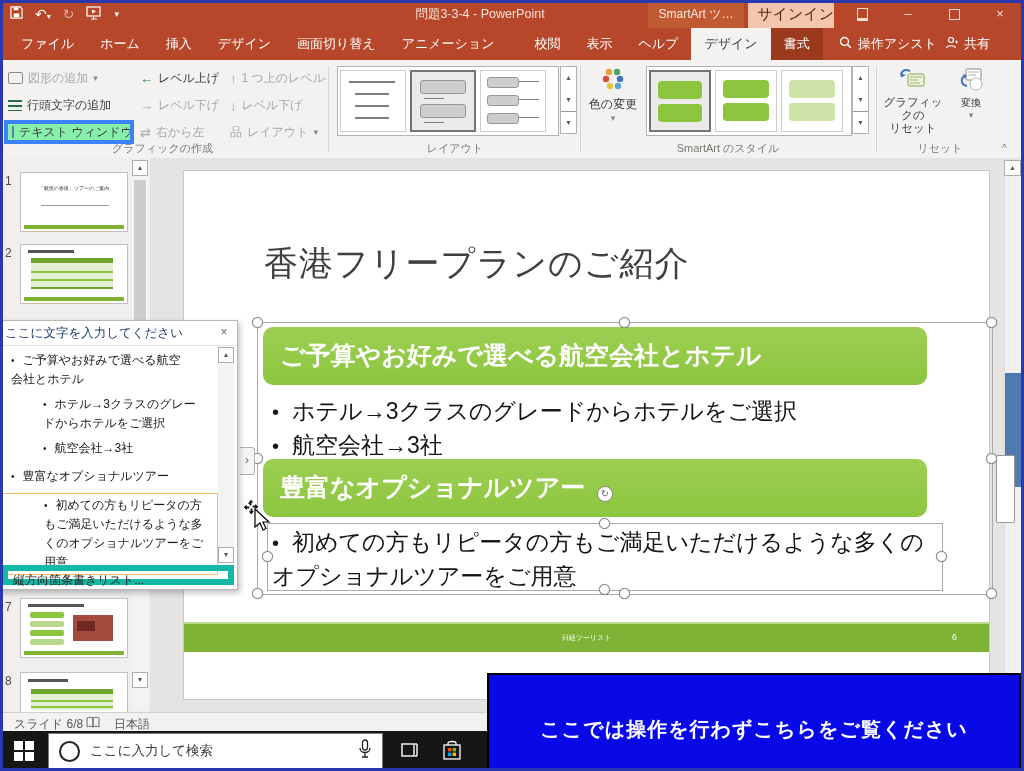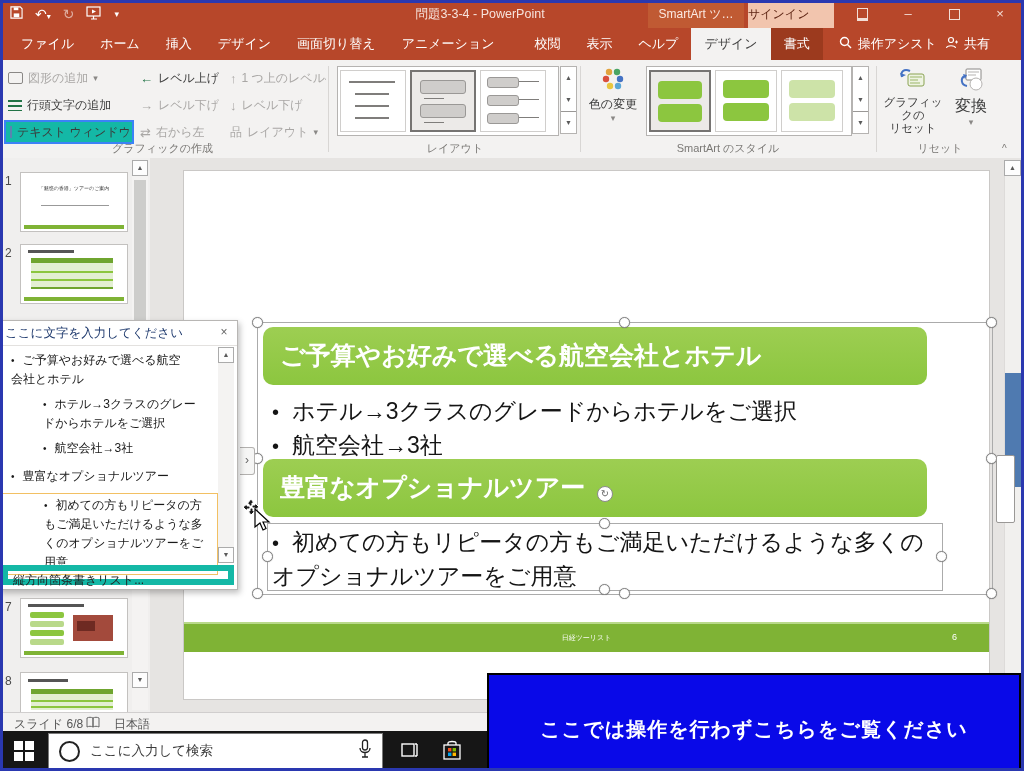--- a/index.html
+++ b/index.html
@@ -5,37 +5,37 @@
   html,body{margin:0;padding:0}
   body{width:1024px;height:771px;position:relative;overflow:hidden;
        font-family:"Liberation Sans","DejaVu Sans",sans-serif;background:#e6e4e2;}
   .abs{position:absolute}
   
   .titlebar{left:0;top:0;width:1024px;height:28px;background:#b7472a;color:#fff;font-size:12px}
   .qat{left:10px;top:0;height:28px;display:flex;align-items:center;gap:12px;color:#fff}
   .qat .gi{opacity:.55}
   .wintitle{left:330px;top:0;width:300px;line-height:28px;text-align:center;color:#f6e3dc;font-size:12.5px}
   .ctxhdr{left:648px;top:0;width:96px;height:28px;background:#c05a33;color:#fbe9e2;line-height:28px;text-align:center;font-size:12px}
-  .signin{left:748px;top:0;width:86px;height:28px;background:#f2c5ae;color:#5d2413;line-height:28px;text-align:left;font-size:12px}
+  .signin{left:748px;top:0;width:86px;height:28px;background:#f2c5ae;color:#5d2413;line-height:28px;text-align:right;font-size:15px}
   .winbtn{top:0;width:40px;height:28px;line-height:28px;text-align:center;color:#f3ded6;font-size:13px}
   .maxbox{display:inline-block;width:9px;height:9px;border:1px solid #f3ded6;vertical-align:middle}
   
   .tabrow{left:0;top:28px;width:1024px;height:32px;background:#b7472a;display:flex;align-items:stretch;padding-left:8px;box-sizing:border-box}
   .tab{padding:0 13px;line-height:32px;font-size:13px;color:#fff;white-space:nowrap}
   .tab.gap{margin-left:14px}
   .tab.active{background:#f3f2f1;color:#444}
   .tab.ctxfmt{background:#9c3a1e}
   .tellme{display:flex;align-items:center;gap:6px;margin-left:16px;color:#fff;font-size:13px}
   .share{display:flex;align-items:center;gap:6px;margin-left:auto;margin-right:34px;color:#fff;font-size:13px}
   
   .ribbon{left:0;top:60px;width:1024px;height:98px;background:#f3f2f1;border-bottom:1px solid #cfcdcb}
   .rbtn{position:absolute;height:24px;display:flex;align-items:center;gap:5px;font-size:12px;color:#3b3b3b;white-space:nowrap;overflow:hidden}
   .rbtn.dis{color:#a9a7a5}
   .rbtn .dd{font-size:9px;color:#8a8886}
-  .rbtn.seltog{background:#14b8a6;border:2px solid #3b82f6;box-sizing:border-box;padding:4px 4px}
+  .rbtn.seltog{background:#86efac;border:4px solid #3b82f6;box-sizing:border-box;padding:4px 4px}
   .glabel{position:absolute;bottom:2px;text-align:center;font-size:11px;color:#7a7875}
   .rsep{position:absolute;top:6px;height:86px;width:1px;background:#d8d6d4}
   .ic-lines{display:inline-block;width:14px;height:11px;background:repeating-linear-gradient(#217346 0 2px,transparent 2px 5px)}
   .ic-box{display:inline-block;width:13px;height:10px;border:1px solid #8a8886;border-radius:2px}
   .ic-tp{display:inline-block;width:13px;height:10px;border:1px solid #5a83b0;background:linear-gradient(90deg,#bcd0e4 0 4px,#fff 4px)}
   .arr{font-size:13px}
   .arr.en{color:#217346;font-weight:bold}
   .gal{position:absolute;background:#fff;border:1px solid #b5b3b1;display:flex;align-items:center}
   .gal-item{width:66px;height:62px;margin:2px;border:1px solid #d0cecc;background:#fff;position:relative;box-sizing:border-box}
   .gal-item.sel{border:2px solid #767472;background:#eceae8}
@@ -276,21 +276,21 @@
       </div>
     </div>
     <div style="position:absolute;left:948px;top:6px;width:46px;text-align:center">
       <span><svg width="28" height="26" viewBox="0 0 28 26">
             <rect x="9" y="3" width="15" height="11" rx="1" fill="#fff" stroke="#8a8886"></rect>
             <path d="M11 6h11M11 9h8" stroke="#b5b3b1"></path>
             <circle cx="19" cy="18" r="6" fill="#fff" stroke="#b5b3b1"></circle>
             <path d="M10 20 C4 19 3 12 8 10" fill="none" stroke="#4472c4" stroke-width="2"></path>
             <path d="M6 8l4 1-2 4z" fill="#4472c4"></path>
           </svg></span>
-      <div style="font-size:16px;color:#3b3b3b">変換</div>
+      <div style="font-size:10px;color:#3b3b3b">変換</div>
       <div style="font-size:9px;color:#8a8886">▾</div>
     </div>
     <div class="glabel" style="left:880px;width:120px">リセット</div>
     <div style="position:absolute;left:1002px;bottom:4px;font-size:10px;color:#7a7875">^</div>
   </div>
 
   <div class="abs main">
 
     <div class="thumbpanel">
       <div class="tnum" style="top:16px">1</div>
@@ -330,20 +330,21 @@
       </div>
 
       <div class="pscroll">
         <div class="sbtn" style="top:0">▲</div>
         <div style="position:absolute;left:2px;top:20px;width:12px;height:150px;background:#cdcdcb"></div>
         <div class="sbtn" style="top:512px">▼</div>
       </div>
     </div>
 
     <div class="slide">
+      <div class="stitle">香港フリープランのご紹介</div>
 
       <div class="selframe" style="left:73px;top:151px;width:734px;height:271px"></div>
 
       <div class="sabar" style="top:156px">ご予算やお好みで選べる航空会社とホテル</div>
       <div class="sbul" style="top:224px">
         <div>ホテル→3クラスのグレードからホテルをご選択</div>
         <div>航空会社→3社</div>
       </div>
       <div class="sabar" style="top:288px">豊富なオプショナルツアー</div>
 

